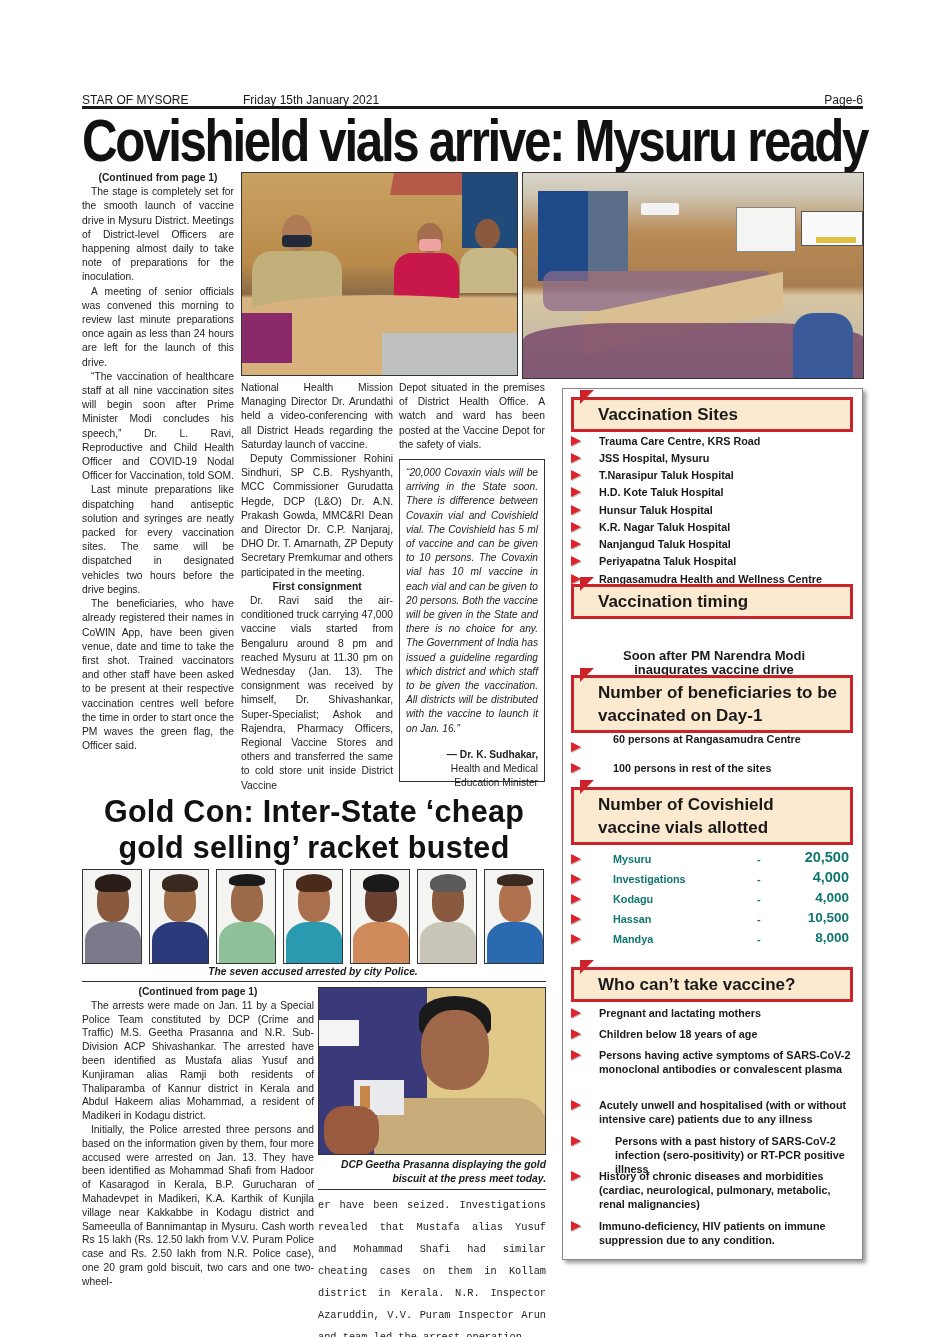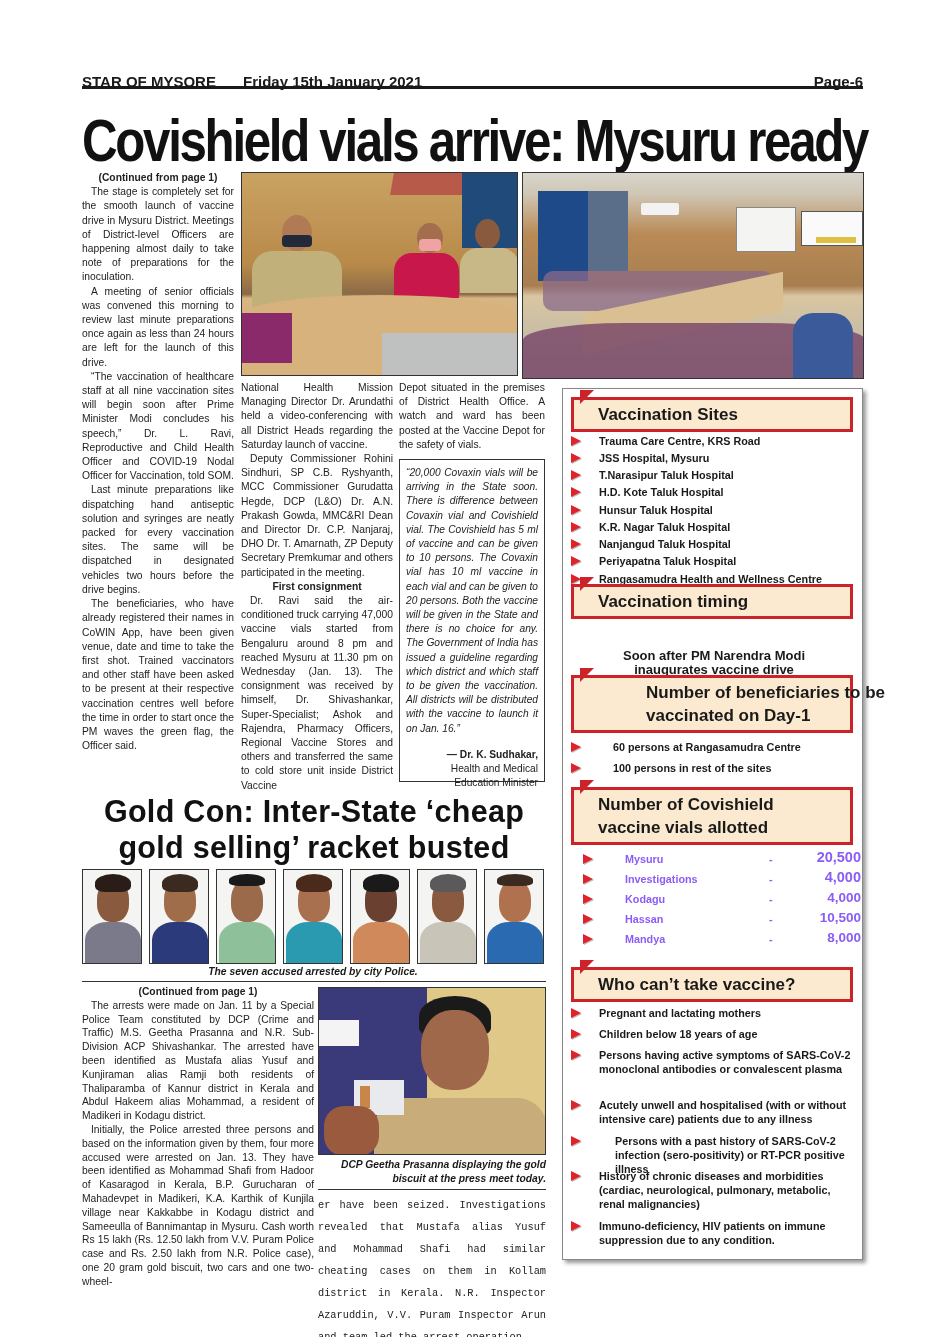--- a/index.html
+++ b/index.html
@@ -1,19 +1,19 @@
 <!DOCTYPE html>
 <html><head>
 <meta charset="utf-8">
 <style>
   * { box-sizing: border-box; margin: 0; padding: 0; }
   html, body { width: 945px; height: 1337px; background: #ffffff; overflow: hidden; }
   body { position: relative; font-family: "Liberation Sans", sans-serif; color: #1a1a1a; }
 
-  .masthead { position: absolute; left: 82px; top: 72px; width: 781px; height: 17px; border-bottom: 3px solid #1a1a1a; font-size: 15px; font-weight: bold; }
+  .masthead { position: absolute; left: 82px; top: 92px; width: 781px; height: 17px; border-bottom: 3px solid #1a1a1a; font-size: 12px; font-weight: normal; }
   .masthead .paper { position: absolute; left: 0; top: 1px; }
   .masthead .date { position: absolute; left: 161px; top: 1px; }
   .masthead .page { position: absolute; right: 0; top: 1px; }
 
   .headline { position: absolute; left: 82px; top: 106px; width: 782px; height: 62px; font-family: "Liberation Sans", sans-serif; font-weight: bold; font-size: 53px; line-height: 62px; letter-spacing: -2.5px; transform: scaleX(0.93) scaleY(1.12); transform-origin: left top; white-space: nowrap; color: #111; }
 
   .col { position: absolute; font-size: 10.3px; line-height: 14.2px; text-align: justify; color: #222; }
   .col p { text-indent: 9px; }
   .col .cont { text-align: center; font-weight: bold; text-indent: 0; }
   .col .subhead { text-align: center; font-weight: bold; text-indent: 0; }
@@ -25,21 +25,21 @@
 
   .quotebox { position: absolute; left: 399px; top: 459px; width: 146px; height: 323px; border: 1px solid #333; padding: 6px 6px 4px 6px; font-size: 10.2px; line-height: 14.2px; font-style: italic; text-align: justify; color: #222; }
   .quotebox .attr { text-align: right; font-style: normal; font-weight: bold; margin-top: 12px; }
   .quotebox .role { text-align: right; font-style: normal; }
 
   .sidebar { position: absolute; left: 562px; top: 388px; width: 301px; height: 872px; border: 1px solid #888; box-shadow: 3px 3px 4px #999; background: #fff; }
   .sbhead { position: absolute; left: 8px; width: 282px; background: #fbe9d0; border: 3px solid #cc2229; color: #1a1a1a; font-weight: bold; font-size: 17px; line-height: 23px; padding: 3px 0 3px 24px; }
   .sbhead .flag { position: absolute; left: 6px; top: -10px; width: 0; height: 0; border-left: 0 solid transparent; border-top: 14px solid #cc2229; border-right: 14px solid transparent; }
   .sbitem { position: absolute; font-size: 10.8px; font-weight: bold; line-height: 14px; color: #1a1a1a; }
   .arrow { position: absolute; left: 8px; width: 0; height: 0; border-top: 5px solid transparent; border-bottom: 5px solid transparent; border-left: 10px solid #e0232b; filter: drop-shadow(1px 1px 0.5px #bbb); }
-  .vialrow { position: absolute; left: 12px; width: 300px; height: 20px; font-weight: bold; color: #8b5cf6; }
+  .vialrow { position: absolute; left: 0; width: 300px; height: 20px; font-weight: bold; color: #0f766e; }
   .vialrow .name { position: absolute; left: 50px; top: 4px; font-size: 10.8px; }
   .vialrow .dash { position: absolute; left: 194px; top: 4px; font-size: 11px; }
   .vialrow .num { position: absolute; right: 14px; top: 1px; font-size: 13.5px; }
   .vialrow .num.big { font-size: 14.5px; top: 0px; }
 
   .gold-head { position: absolute; left: 82px; top: 793px; width: 464px; font-weight: bold; font-size: 30.5px; line-height: 36px; text-align: center; color: #111; letter-spacing: 0.3px; }
   .mugs { position: absolute; left: 82px; top: 869px; width: 462px; height: 95px; }
   .mug { position: absolute; top: 0; width: 60px; height: 95px; border: 1px solid #333; background: #f4f4f2; overflow: hidden; }
   .mug .head { position: absolute; left: 14px; top: 10px; width: 32px; height: 42px; border-radius: 45% 45% 42% 42%; background: #a06d4a; }
   .mug .hair { position: absolute; left: 12px; top: 4px; width: 36px; height: 18px; border-radius: 50% 50% 30% 30%; background: #2a1d17; }
@@ -144,24 +144,24 @@
   </div>
 
   <div class="sbhead" style="top:195px;">
     <span class="flag"></span>
     <span>Vaccination timing</span>
   </div>
   <div class="sbitem" style="left:30px;top:260px;width:195px;text-align:center;line-height:14px;font-size:13px;left:26px;width:250px;padding:0 28px;">Soon after PM Narendra Modi inaugurates vaccine drive online tomorrow</div>
 
   <div class="sbhead" style="top:286px;line-height:23px;">
     <span class="flag"></span>
-    <span style="display:block;width:245px;margin-left:48px;">Number of beneficiaries to be vaccinated on Day-1</span>
+    <span style="display:block;width:245px;">Number of beneficiaries to be vaccinated on Day-1</span>
   </div>
   <span class="arrow" style="top:353px"></span>
-    <div class="sbitem" style="left:50px;top:351px">60 persons at Rangasamudra Centre</div>
+    <div class="sbitem" style="left:50px;top:343px">60 persons at Rangasamudra Centre</div>
   <span class="arrow" style="top:374px"></span>
     <div class="sbitem" style="left:50px;top:372px">100 persons in rest of the sites</div>
 
   <div class="sbhead" style="top:398px;">
     <span class="flag"></span>
     <span style="display:block;width:215px;">Number of Covishield vaccine vials allotted</span>
   </div>
   <div>
     <div class="vialrow" style="top:460px">
       <span class="arrow" style="top:5px"></span>

